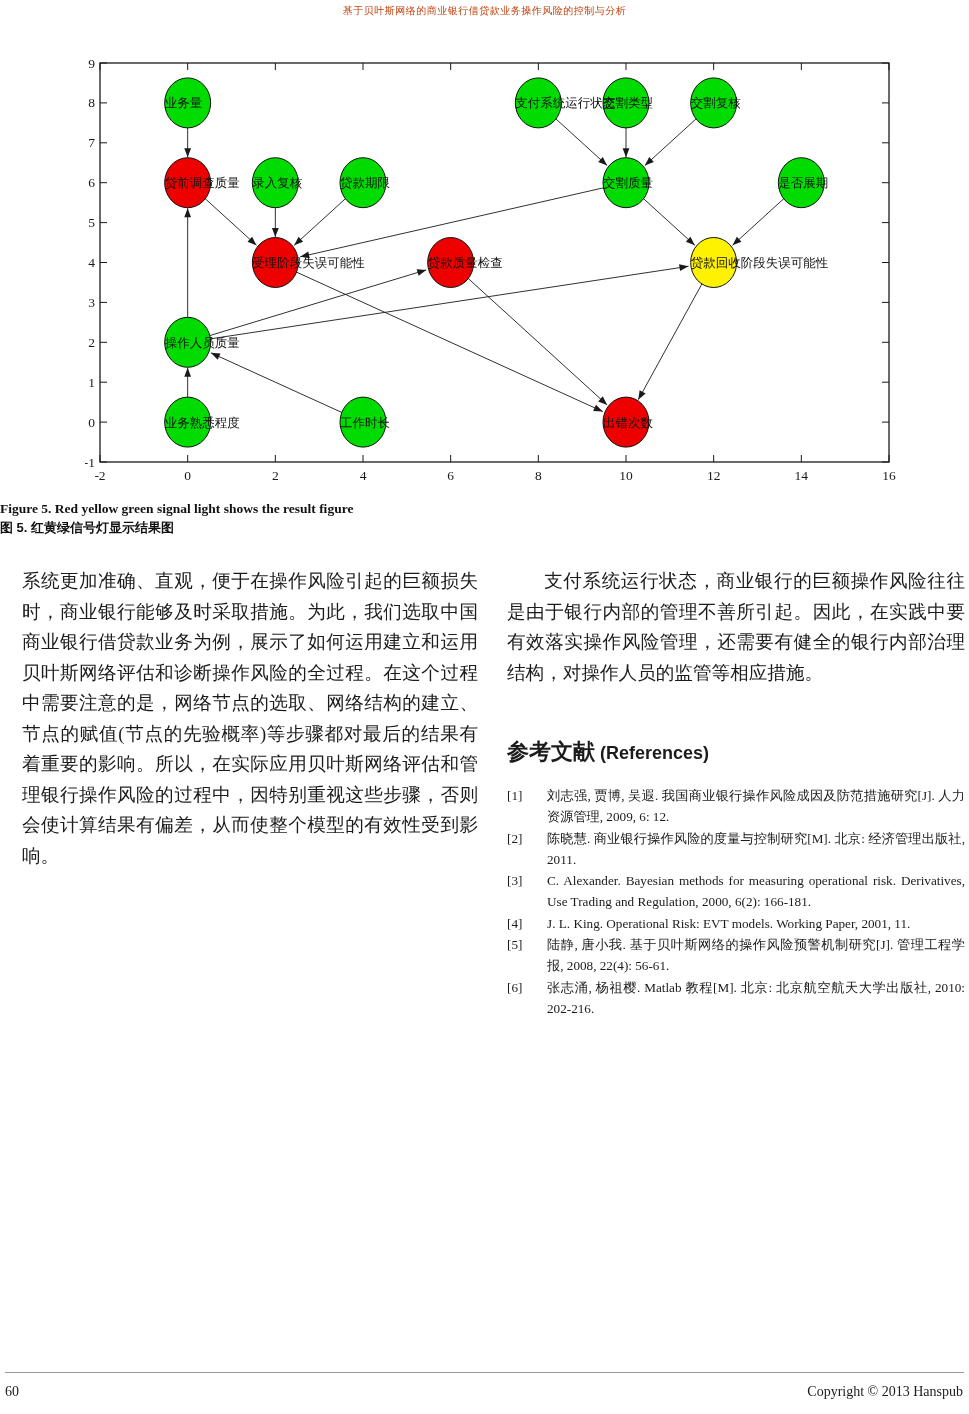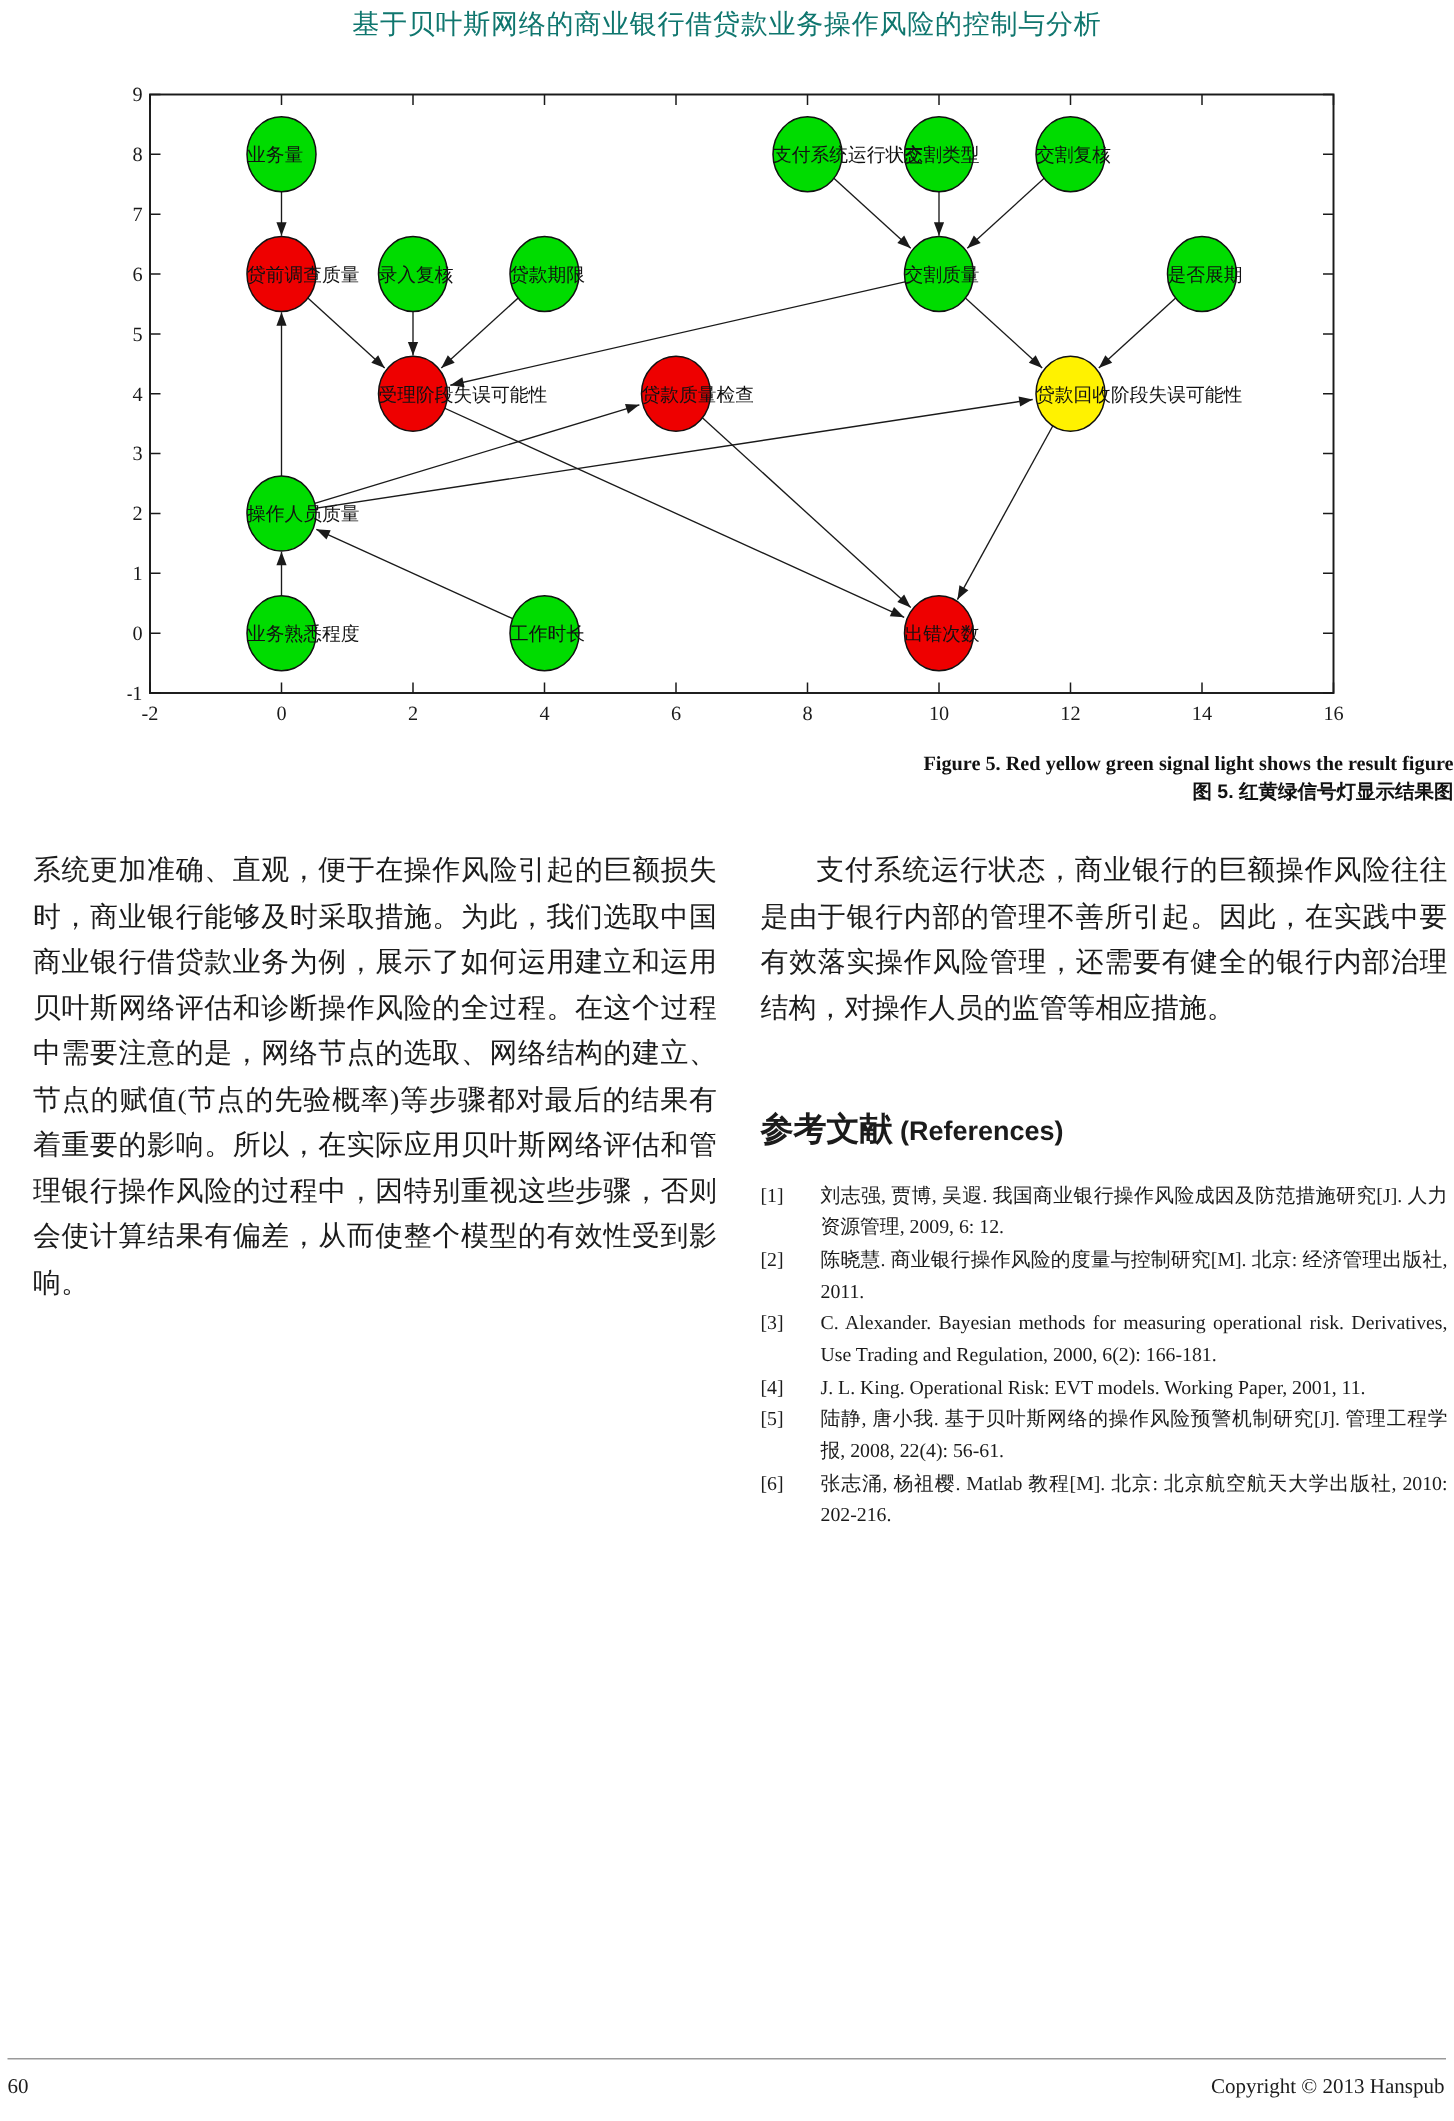--- a/index.html
+++ b/index.html
@@ -2,33 +2,33 @@
 <html><head>
 <meta charset="utf-8">
 <style>
   html,body{margin:0;padding:0;background:#fff;}
   .page{
     position:relative; width:969px; height:1414px; background:#ffffff;
     font-family:"Liberation Serif","DejaVu Serif",serif; color:#1b1b1b; overflow:hidden;
   }
   .header-title{
     position:absolute; top:4px; left:0; width:100%;
-    text-align:center; font-size:18px; letter-spacing:0.5px; color:#0f766e;
+    text-align:center; font-size:10px; letter-spacing:0.5px; color:#c2410c;
   }
   .figure-wrap{ position:absolute; left:85px; top:55px; width:880px; height:440px; }
-  .caption{ position:absolute; left:0; width:100%; text-align:right; color:#111; }
+  .caption{ position:absolute; left:0; width:100%; text-align:left; color:#111; }
   .caption-en{ top:501px; font-size:13.5px; font-weight:bold; }
   .caption-cn{ top:519px; font-size:13px; font-weight:bold; font-family:"Liberation Sans","DejaVu Sans",sans-serif; }
   .col{ position:absolute; top:566px; font-size:18.6px; line-height:30.5px; text-align:justify; }
   .col p{ margin:0; }
   .col p.indent{ text-indent:2em; }
   .col-left{ left:22px;  width:456px; }
   .col-right{ left:507px; width:458px; }
   .refs-heading{ margin-top:50px; margin-bottom:16px; line-height:30px; text-align:left; }
-  .refs-heading .cn{ font-family:Liberation Serif, serif; font-weight:bold; font-size:22px; }
+  .refs-heading .cn{ font-family:Liberation Mono, monospace; font-weight:bold; font-size:22px; }
   .refs-heading .en{ font-family:Liberation Sans, sans-serif; font-weight:bold; font-size:18px; }
   .ref-item{ display:flex; font-size:13.2px; line-height:21.3px; text-align:justify; }
   .ref-num{ flex:0 0 40px; }
   .ref-text{ flex:1; }
   .footer-rule{ position:absolute; left:5px; right:5px; top:1372px; height:1px; background:#9a9a9a; }
   .footer-page{ position:absolute; left:5px; top:1384px; font-size:14px; }
   .footer-copy{ position:absolute; right:6px; top:1384px; font-size:14px; }
   svg text{ font-family:"Liberation Serif","DejaVu Serif",serif; }
   svg text.node-lab{ font-family:"Liberation Sans","DejaVu Sans",sans-serif; }
 </style>

